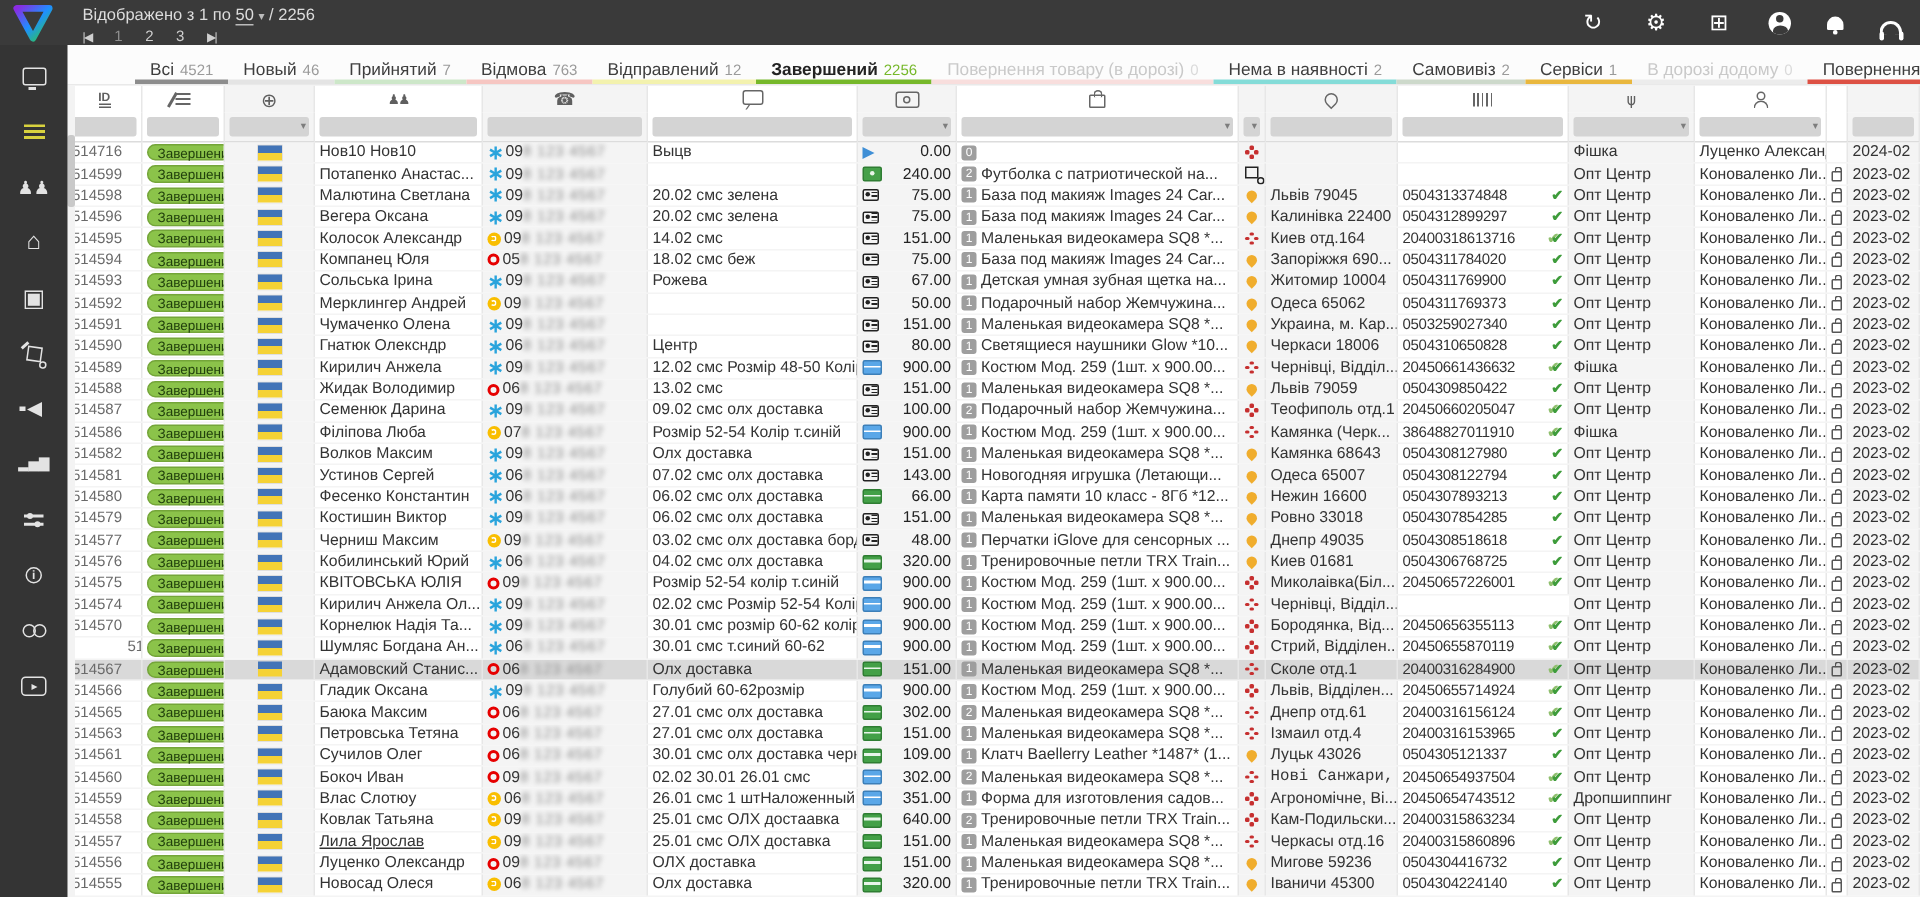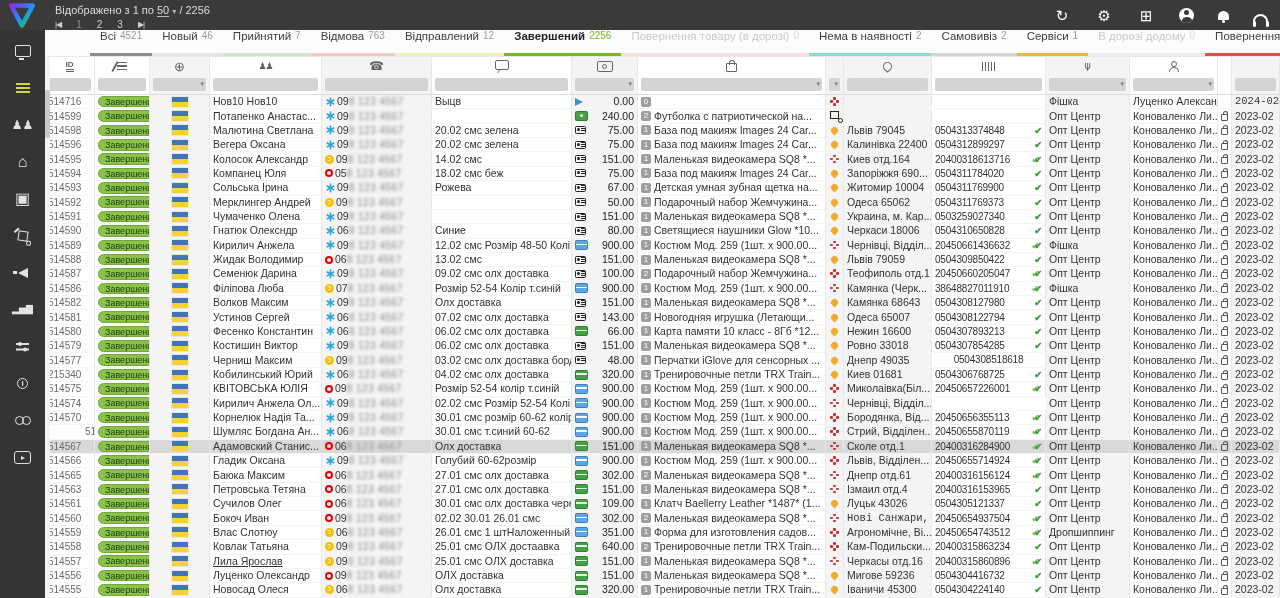--- a/index.html
+++ b/index.html
@@ -44,21 +44,21 @@
   .sic-info{width:11px;height:11px;border:1.6px solid currentColor;border-radius:50%;text-align:center;font-size:8px;line-height:10px;font-weight:bold;box-sizing:border-box;}
   .sic-partners{position:relative;width:15px;height:9px;}
   .sic-partners::before,.sic-partners::after{content:"";position:absolute;top:0;width:7px;height:7px;border:1.6px solid currentColor;border-radius:50%;}
   .sic-partners::before{left:0;}.sic-partners::after{left:7px;}
   .sic-video{width:15px;height:11px;border:1.6px solid currentColor;border-radius:3px;display:flex;align-items:center;justify-content:center;}
   .sic-video::before{content:"";width:0;height:0;border-left:4px solid currentColor;border-top:2.6px solid transparent;border-bottom:2.6px solid transparent;}
   .vscroll{position:absolute;left:45px;top:57px;bottom:0;width:5px;background:#f3f3f3;z-index:4;}
   .vthumb{position:absolute;left:0;top:33px;width:5px;height:48px;background:#c9c9c9;border-radius:2px;}
   
   .tabstrip{position:absolute;left:45px;top:30px;right:0;height:27px;background:#fcfcfc;border-bottom:1px solid #e9e9e9;display:flex;align-items:stretch;padding-left:45px;box-sizing:border-box;overflow:hidden;z-index:3;}
-  .tab{display:flex;align-items:flex-start;gap:4px;padding:0 10px;border-bottom:3px solid transparent;white-space:nowrap;cursor:pointer;box-sizing:border-box;}
+  .tab{display:flex;align-items:flex-end;gap:4px;padding:0 10px;border-bottom:3px solid transparent;white-space:nowrap;cursor:pointer;box-sizing:border-box;}
   .tab .lbl{font-size:11.5px;color:#3e3e3e;}
   .tab .cnt{font-size:10px;color:#9a9a9a;}
   .tab.active .lbl{font-weight:bold;color:#222;}
   .tab.active .cnt{color:#76b82a;}
   .tab.disabled .lbl{color:#c9c9c9;}
   .tab.disabled .cnt{color:#dadada;}
   
   .tablewrap{position:absolute;left:45px;top:57px;right:0;bottom:0;background:#fff;overflow:hidden;}
   .hdr,.flt,.row{display:flex;}
   .hcell,.fcell,.cell{box-sizing:border-box;border-right:1px solid #e7e7e7;overflow:hidden;flex:none;}
@@ -384,21 +384,21 @@
           <div class="cell c-locicon g" style="width: 18px;">
             <span class="li li-ukr"></span>
           </div>
           <div class="cell c-location g" style="width: 88px;"></div>
           <div class="cell c-ttn" style="width: 114px;">
             <span></span>
           </div>
           <div class="cell c-source g" style="width: 84px;">Фішка</div>
           <div class="cell c-manager" style="width: 88px;">Луценко Александр</div>
           <div class="cell c-lock" style="width: 14px;"></div>
-          <div class="cell c-date g" style="width: 48px; font-family: Liberation Mono, monospace;">2024-02</div>
+          <div class="cell c-date g" style="width: 48px;">2024-02</div>
         </div>
         <div class="row">
           <div class="cell c-id" style="width: 50px;">514599</div>
           <div class="cell c-status" style="width: 55px;">
             <span class="badge">Завершений</span>
           </div>
           <div class="cell c-flag g" style="width: 60px;">
             <span class="flag"></span>
           </div>
           <div class="cell c-name" style="width: 112px;">Потапенко Анастас...</div>
@@ -703,21 +703,21 @@
           </div>
           <div class="cell c-flag g" style="width: 60px;">
             <span class="flag"></span>
           </div>
           <div class="cell c-name" style="width: 112px;">Гнатюк Олексндр</div>
           <div class="cell c-phone g" style="width: 110px;">
             <span class="op op-ky">∗</span>
             <span>06</span>
             <span class="bl">8 123 4567</span>
           </div>
-          <div class="cell c-comment" style="width: 140px;">Синие</div>
+          <div class="cell c-comment" style="width: 140px;">Центр</div>
           <div class="cell c-price g" style="width: 66px;">
             <span class="pi pi-cod"></span>
             <span class="amt">80.00</span>
           </div>
           <div class="cell c-product" style="width: 188px;">
             <span class="q">1</span>
             <span>Светящиеся наушники Glow *10...</span>
           </div>
           <div class="cell c-locicon g" style="width: 18px;">
             <span class="li li-np"></span>
@@ -1058,33 +1058,33 @@
             <span class="amt">48.00</span>
           </div>
           <div class="cell c-product" style="width: 188px;">
             <span class="q">1</span>
             <span>Перчатки iGlove для сенсорных ...</span>
           </div>
           <div class="cell c-locicon g" style="width: 18px;">
             <span class="li li-np"></span>
           </div>
           <div class="cell c-location g" style="width: 88px;">Днепр 49035</div>
-          <div class="cell c-ttn" style="width: 114px; flex-direction: column;">
+          <div class="cell c-ttn" style="width: 114px;">
             <span>0504308518618</span>
             <span class="ck">✔</span>
           </div>
           <div class="cell c-source g" style="width: 84px;">Опт Центр</div>
           <div class="cell c-manager" style="width: 88px;">Коноваленко Ли...</div>
           <div class="cell c-lock" style="width: 14px;">
             <span class="lk"></span>
           </div>
           <div class="cell c-date g" style="width: 48px;">2023-02</div>
         </div>
         <div class="row">
-          <div class="cell c-id" style="width: 50px;">215340</div>
+          <div class="cell c-id" style="width: 50px;">514576</div>
           <div class="cell c-status" style="width: 55px;">
             <span class="badge">Завершений</span>
           </div>
           <div class="cell c-flag g" style="width: 60px;">
             <span class="flag"></span>
           </div>
           <div class="cell c-name" style="width: 112px;">Кобилинський Юрий</div>
           <div class="cell c-phone g" style="width: 110px;">
             <span class="op op-ky">∗</span>
             <span>06</span>

